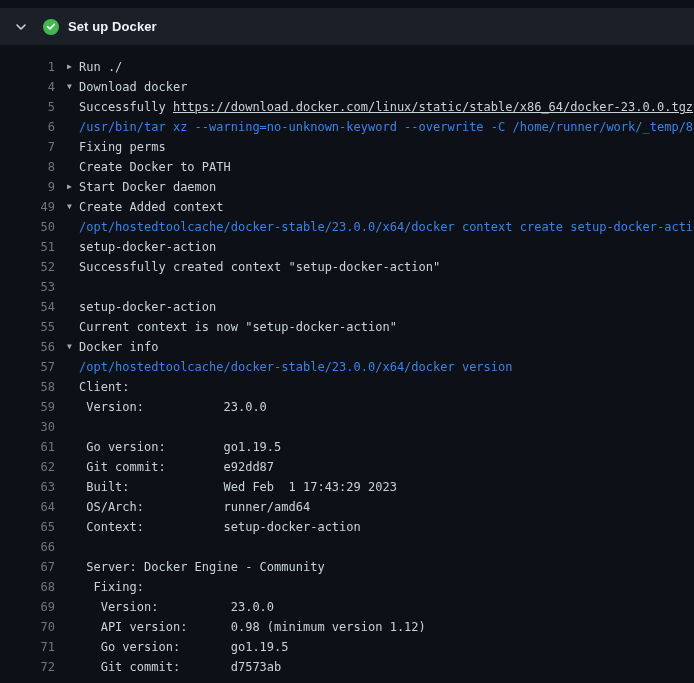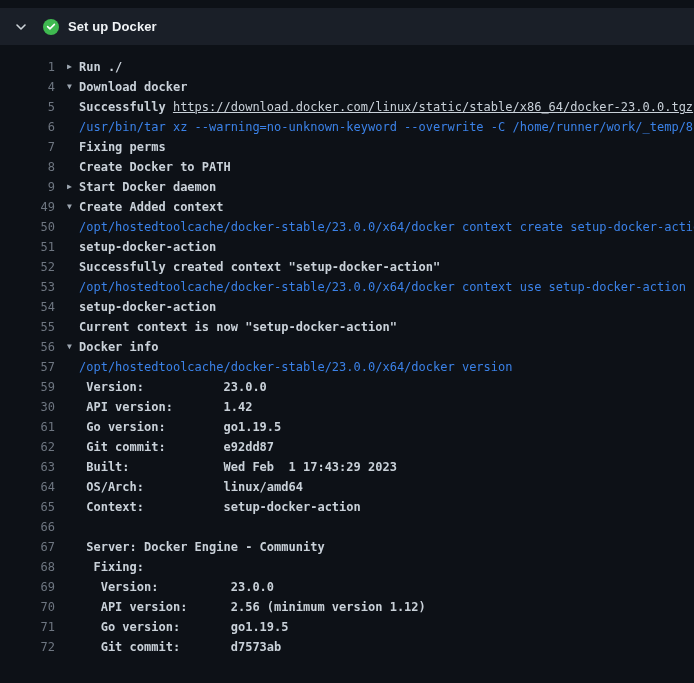--- a/index.html
+++ b/index.html
@@ -46,21 +46,21 @@
     width:55px;min-width:55px;text-align:right;
     color:var(--line-number);
     user-select:none;
   }
   .marker{
     width:12px;min-width:12px;margin-left:12px;
     color:var(--marker-color);
     font-size:8px;line-height:20px;
   }
   .line-text{flex:1;overflow:hidden;white-space:pre;}
-  .seg-plain{color:var(--text);font-weight:bold;}
+  .seg-plain{color:var(--text);}
   .seg-command{color:var(--command-blue);}
   .seg-link{color:var(--text);text-decoration:underline;cursor:pointer;}
 </style>
 </head>
 <body>
 
 <div class="page">
 
   <div class="step-header">
     <span class="chev">
@@ -82,34 +82,35 @@
       <div class="log-line"><span class="line-num">4</span><span class="marker">▼</span><span class="line-text"><span class="seg-plain">Download docker</span></span></div>
       <div class="log-line"><span class="line-num">5</span><span class="marker"></span><span class="line-text"><span class="seg-plain">Successfully </span><span class="seg-link">https://download.docker.com/linux/static/stable/x86_64/docker-23.0.0.tgz</span></span></div>
       <div class="log-line"><span class="line-num">6</span><span class="marker"></span><span class="line-text"><span class="seg-command">/usr/bin/tar xz --warning=no-unknown-keyword --overwrite -C /home/runner/work/_temp/8c93</span></span></div>
       <div class="log-line"><span class="line-num">7</span><span class="marker"></span><span class="line-text"><span class="seg-plain">Fixing perms</span></span></div>
       <div class="log-line"><span class="line-num">8</span><span class="marker"></span><span class="line-text"><span class="seg-plain">Create Docker to PATH</span></span></div>
       <div class="log-line"><span class="line-num">9</span><span class="marker">▶</span><span class="line-text"><span class="seg-plain">Start Docker daemon</span></span></div>
       <div class="log-line"><span class="line-num">49</span><span class="marker">▼</span><span class="line-text"><span class="seg-plain">Create Added context</span></span></div>
       <div class="log-line"><span class="line-num">50</span><span class="marker"></span><span class="line-text"><span class="seg-command">/opt/hostedtoolcache/docker-stable/23.0.0/x64/docker context create setup-docker-action</span></span></div>
       <div class="log-line"><span class="line-num">51</span><span class="marker"></span><span class="line-text"><span class="seg-plain">setup-docker-action</span></span></div>
       <div class="log-line"><span class="line-num">52</span><span class="marker"></span><span class="line-text"><span class="seg-plain">Successfully created context "setup-docker-action"</span></span></div>
-      <div class="log-line"><span class="line-num">53</span><span class="marker"></span><span class="line-text"><span class="seg-command">/opt/hostedtoolcache/docker-stable/23.0.0/x64/docker context use setup-docker-action</span></span></div>
+      <div class="log-line"><span class="line-num">53</span><span class="marker"></span></div>
       <div class="log-line"><span class="line-num">54</span><span class="marker"></span><span class="line-text"><span class="seg-plain">setup-docker-action</span></span></div>
       <div class="log-line"><span class="line-num">55</span><span class="marker"></span><span class="line-text"><span class="seg-plain">Current context is now "setup-docker-action"</span></span></div>
       <div class="log-line"><span class="line-num">56</span><span class="marker">▼</span><span class="line-text"><span class="seg-plain">Docker info</span></span></div>
       <div class="log-line"><span class="line-num">57</span><span class="marker"></span><span class="line-text"><span class="seg-command">/opt/hostedtoolcache/docker-stable/23.0.0/x64/docker version</span></span></div>
+      <div class="log-line"><span class="line-num">58</span><span class="marker"></span><span class="line-text"><span class="seg-plain">Client:</span></span></div>
       <div class="log-line"><span class="line-num">59</span><span class="marker"></span><span class="line-text"><span class="seg-plain"> Version:           23.0.0</span></span></div>
-      <div class="log-line"><span class="line-num">30</span><span class="marker"></span><span class="line-text"><span class="seg-plain"> API version:       1.42</span></span></div>
+      <div class="log-line"><span class="line-num">30</span><span class="marker"></span></div>
       <div class="log-line"><span class="line-num">61</span><span class="marker"></span><span class="line-text"><span class="seg-plain"> Go version:        go1.19.5</span></span></div>
       <div class="log-line"><span class="line-num">62</span><span class="marker"></span><span class="line-text"><span class="seg-plain"> Git commit:        e92dd87</span></span></div>
       <div class="log-line"><span class="line-num">63</span><span class="marker"></span><span class="line-text"><span class="seg-plain"> Built:             Wed Feb  1 17:43:29 2023</span></span></div>
-      <div class="log-line"><span class="line-num">64</span><span class="marker"></span><span class="line-text"><span class="seg-plain"> OS/Arch:           linux/amd64</span></span></div>
+      <div class="log-line"><span class="line-num">64</span><span class="marker"></span><span class="line-text"><span class="seg-plain"> OS/Arch:           runner/amd64</span></span></div>
       <div class="log-line"><span class="line-num">65</span><span class="marker"></span><span class="line-text"><span class="seg-plain"> Context:           setup-docker-action</span></span></div>
       <div class="log-line"><span class="line-num">66</span><span class="marker"></span><span class="line-text"><span class="seg-plain"></span></span></div>
       <div class="log-line"><span class="line-num">67</span><span class="marker"></span><span class="line-text"><span class="seg-plain"> Server: Docker Engine - Community</span></span></div>
       <div class="log-line"><span class="line-num">68</span><span class="marker"></span><span class="line-text"><span class="seg-plain">  Fixing:</span></span></div>
       <div class="log-line"><span class="line-num">69</span><span class="marker"></span><span class="line-text"><span class="seg-plain">   Version:          23.0.0</span></span></div>
-      <div class="log-line"><span class="line-num">70</span><span class="marker"></span><span class="line-text"><span class="seg-plain">   API version:      2.56 (minimum version 1.12)</span></span></div>
+      <div class="log-line"><span class="line-num">70</span><span class="marker"></span><span class="line-text"><span class="seg-plain">   API version:      0.98 (minimum version 1.12)</span></span></div>
       <div class="log-line"><span class="line-num">71</span><span class="marker"></span><span class="line-text"><span class="seg-plain">   Go version:       go1.19.5</span></span></div>
       <div class="log-line"><span class="line-num">72</span><span class="marker"></span><span class="line-text"><span class="seg-plain">   Git commit:       d7573ab</span></span></div>
     </div>
 
 </div>
 
 </body></html>

